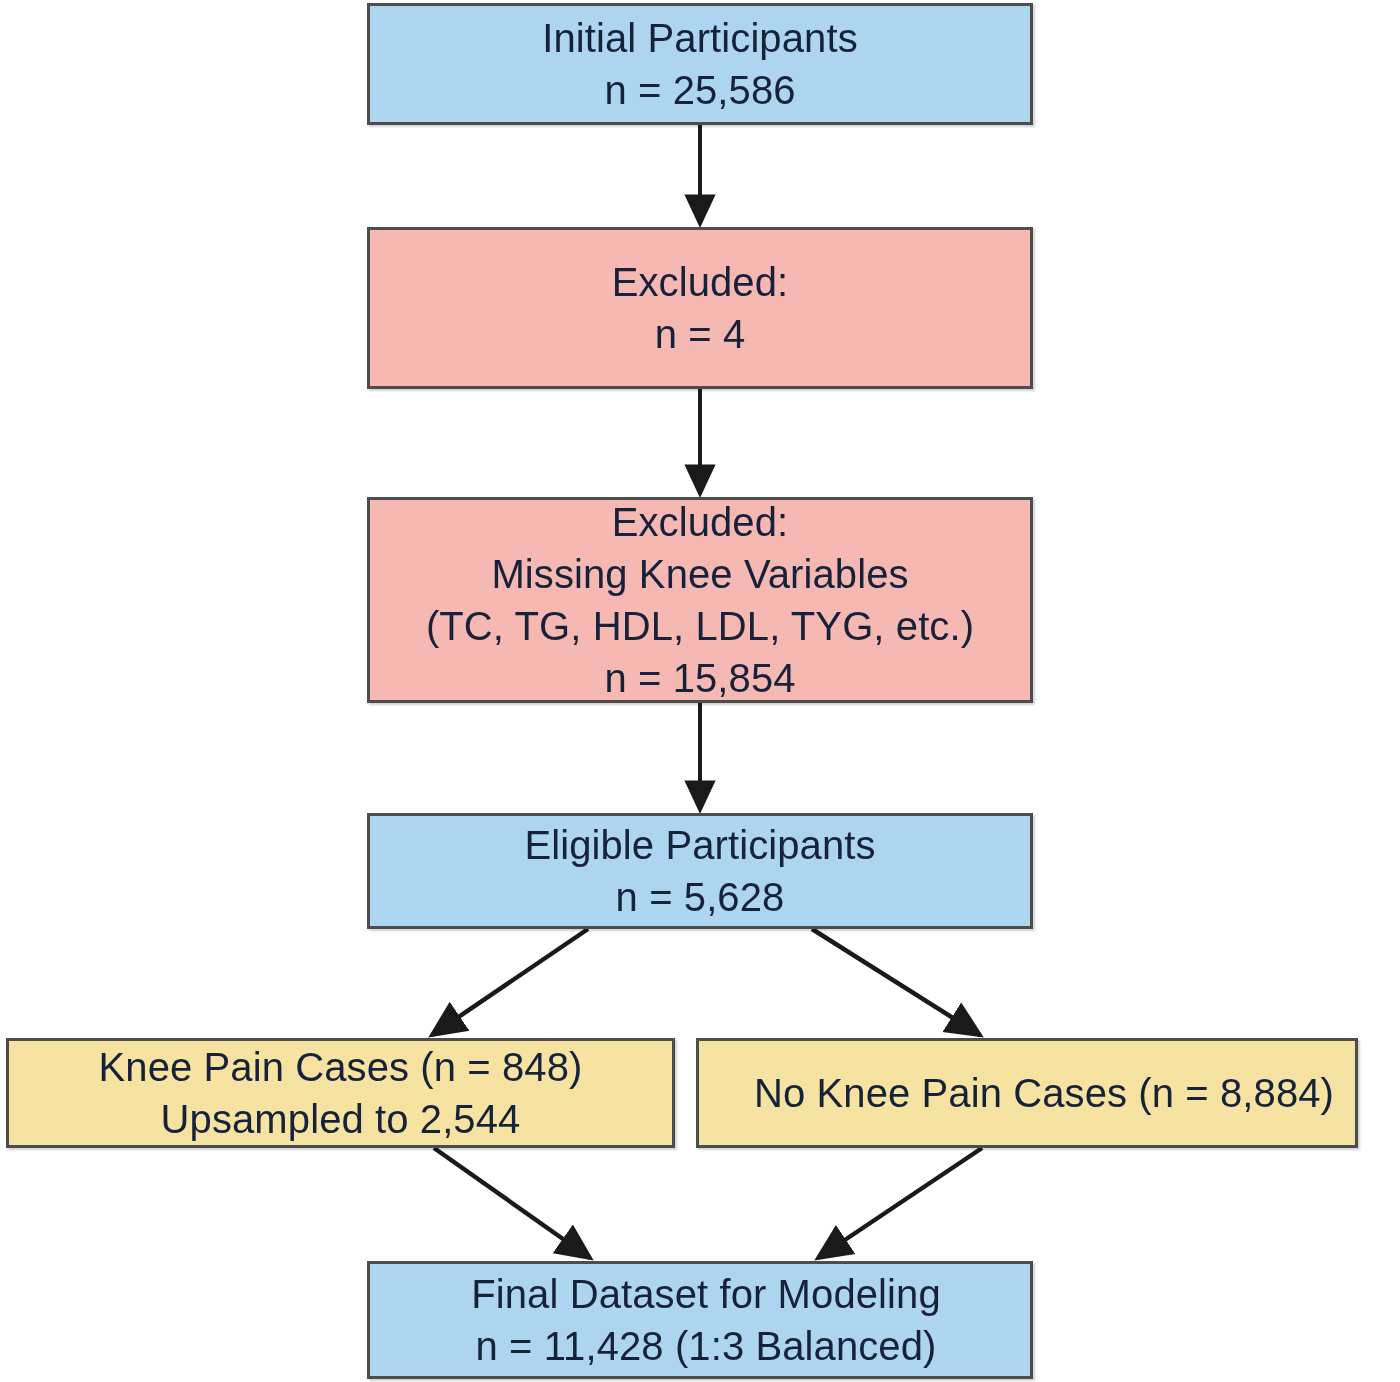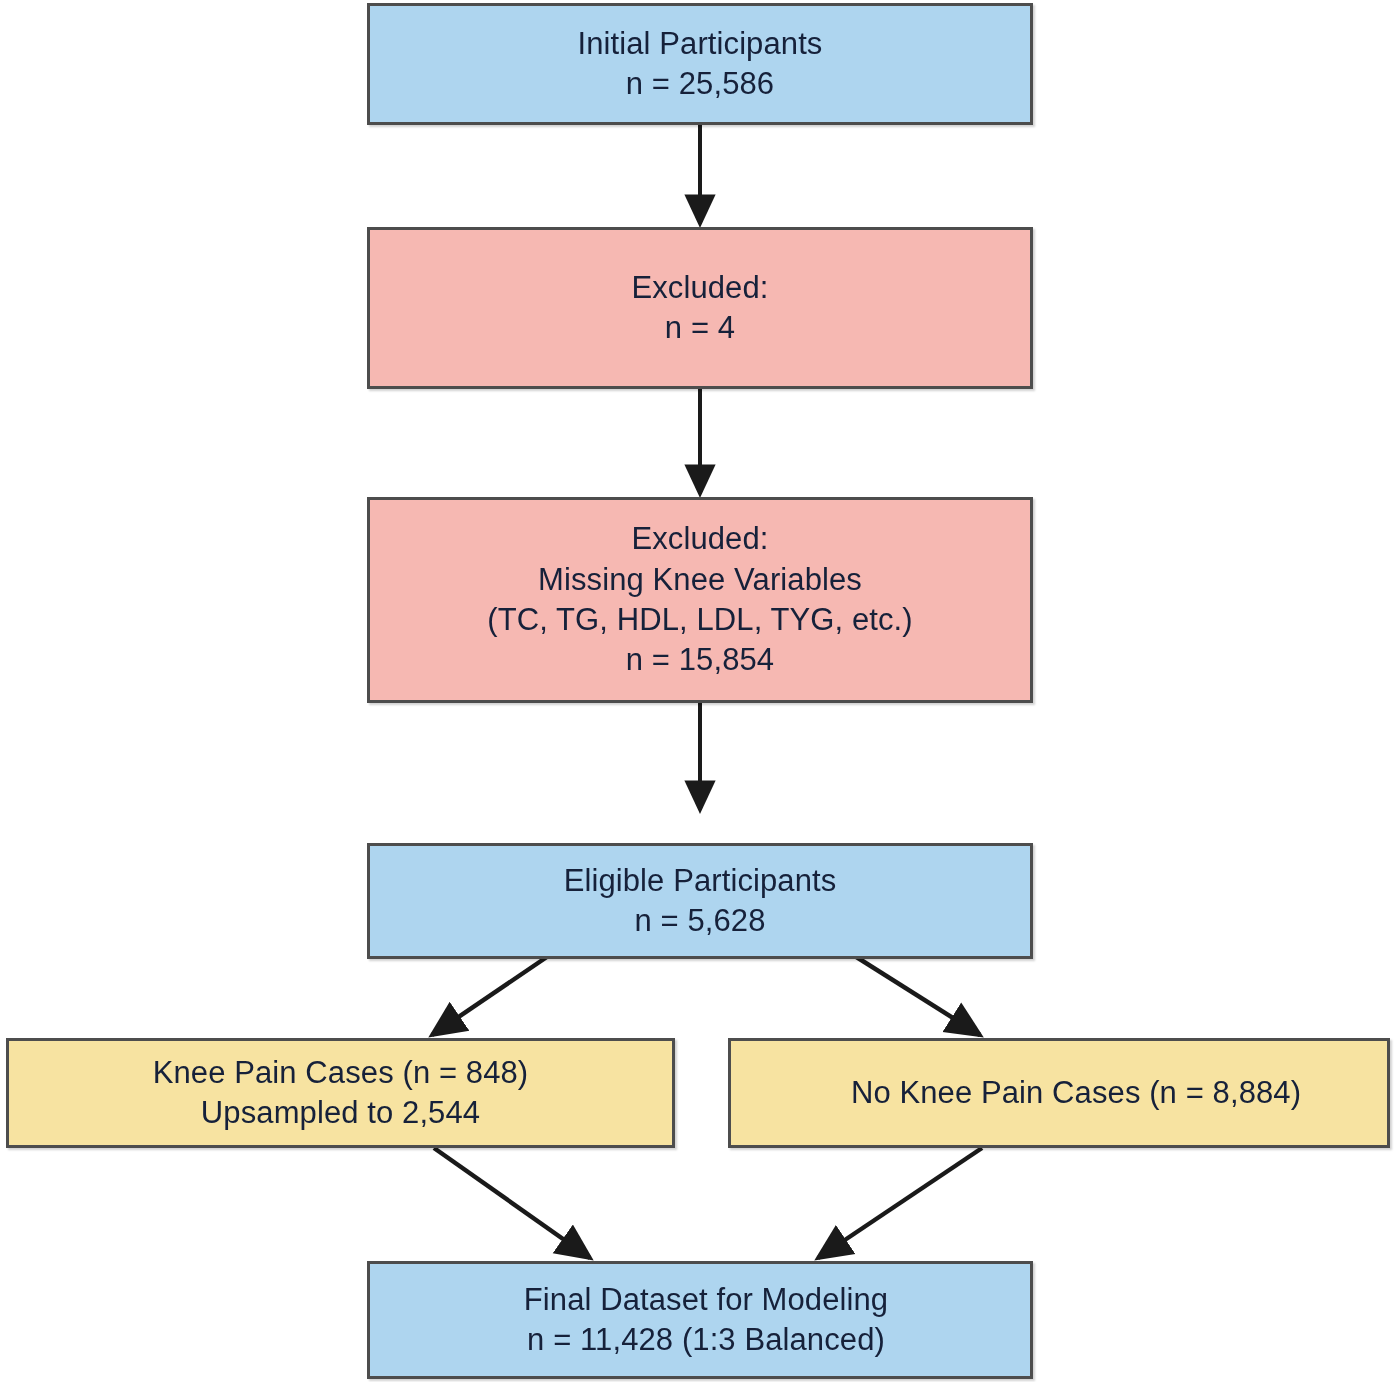--- a/index.html
+++ b/index.html
@@ -28,37 +28,37 @@
   .node {
     position: absolute;
     box-sizing: border-box;
     border: 3px solid #4d4d4d;
     display: flex;
     flex-direction: column;
     align-items: center;
     justify-content: center;
     text-align: center;
     color: #16213a;
-    font-size: 31px;
+    font-size: 40px;
     line-height: 1.30;
     letter-spacing: 0.1px;
     box-shadow: 2px 2px 2px rgba(0,0,0,0.18);
   }
   .node .line {
     display: block;
     white-space: nowrap;
   }
 
   
   #node-initial      { left: 367px;  top: 3px;    width: 666px; height: 122px; }
   #node-excl-knee    { left: 367px;  top: 227px;  width: 666px; height: 162px; }
   #node-excl-lipid   { left: 367px;  top: 497px;  width: 666px; height: 206px; }
   #node-eligible     { left: 367px;  top: 813px;  width: 666px; height: 116px; }
   #node-knee-cases   { left: 6px;    top: 1038px; width: 669px; height: 110px; }
-  #node-nokneecases  { left: 728px;  top: 1038px; width: 662px; height: 110px; padding-left: 34px; }
+  #node-nokneecases  { left: 696px;  top: 1038px; width: 662px; height: 110px; padding-left: 34px; }
   #node-final        { left: 367px;  top: 1261px; width: 666px; height: 118px; }
 </style>
 </head>
 <body>
 
 <div id="flowchart-root">
 
   <svg id="edge-layer" viewBox="0 0 1400 1382" width="1400" height="1382" xmlns="http://www.w3.org/2000/svg">
     <defs>
       <marker id="arrowhead" markerWidth="9" markerHeight="9" refX="7.4" refY="4.5" orient="auto" markerUnits="strokeWidth">
@@ -91,21 +91,21 @@
     <span class="line">n = 4</span>
   </div>
 
   <div class="node" id="node-excl-lipid" style="background:#f6b8b2;">
     <span class="line">Excluded:</span>
     <span class="line">Missing Knee Variables</span>
     <span class="line">(TC, TG, HDL, LDL, TYG, etc.)</span>
     <span class="line">n = 15,854</span>
   </div>
 
-  <div class="node" id="node-eligible" style="background:#aed5ef;margin-top:30px;">
+  <div class="node" id="node-eligible" style="background:#aed5ef;">
     <span class="line">Eligible Participants</span>
     <span class="line">n = 5,628</span>
   </div>
 
   <div class="node" id="node-knee-cases" style="background:#f7e3a1;">
     <span class="line">Knee Pain Cases (n = 848)</span>
     <span class="line">Upsampled to 2,544</span>
   </div>
 
   <div class="node" id="node-nokneecases" style="background:#f7e3a1;">

